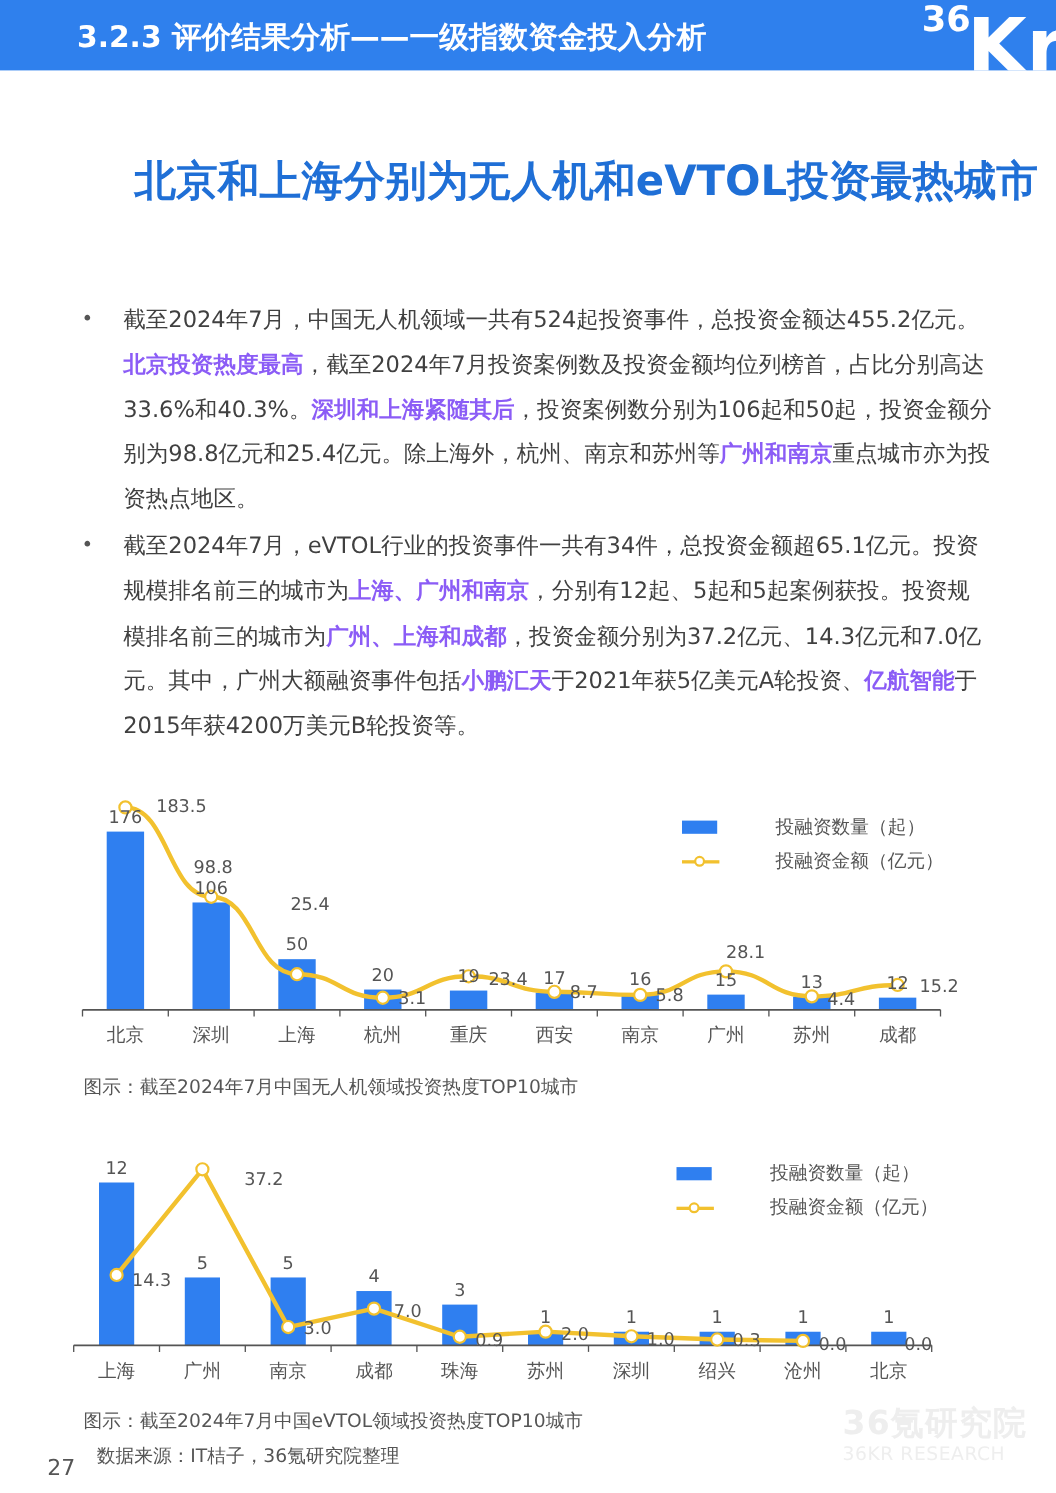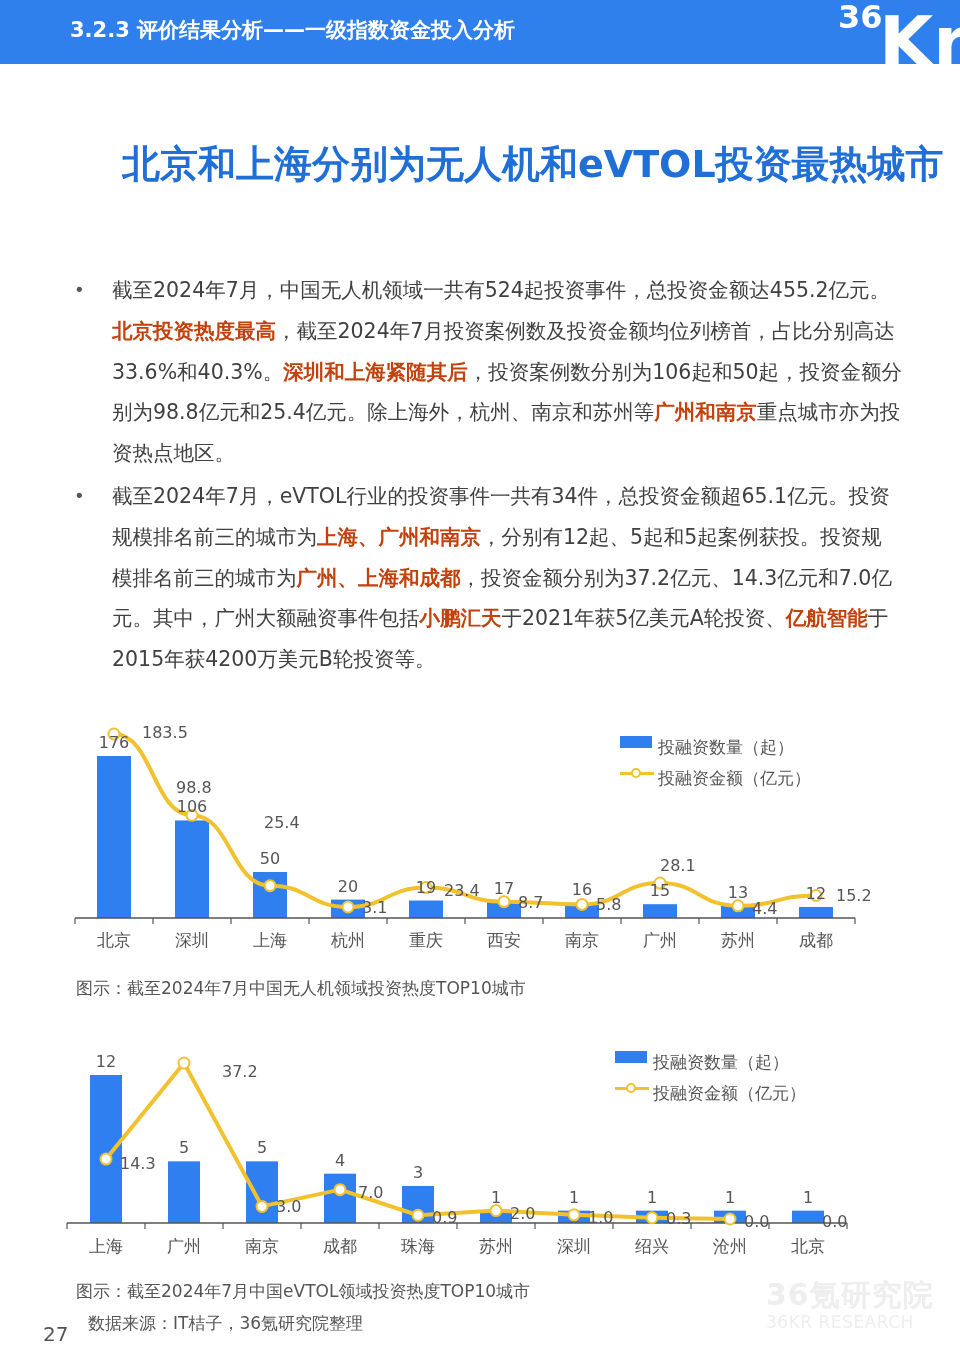--- a/index.html
+++ b/index.html
@@ -5,43 +5,43 @@
   * { margin: 0; padding: 0; box-sizing: border-box; }
   html, body { width: 960px; height: 1357px; background: #ffffff; overflow: hidden; }
   body { position: relative; font-family: "DejaVu Sans", "Liberation Sans", sans-serif; color: #404040; }
 
   .header-bar {
     position: absolute; left: 0; top: 0; width: 960px; height: 64px;
     background: #2f80ed;
   }
   .header-title {
     position: absolute; left: 70px; top: 16px;
-    color: #ffffff; font-size: 21px; font-weight: bold; letter-spacing: 0px;
+    color: #ffffff; font-size: 27px; font-weight: bold; letter-spacing: 0px;
     white-space: nowrap;
   }
   .logo { position: absolute; left: 835px; top: -6px; width: 125px; height: 70px; }
 
   .page-title {
     position: absolute; left: 76px; top: 140px; width: 830px;
     color: #1f6fd6; font-size: 38px; font-weight: bold; line-height: 48px; margin-left: 46px;
   }
 
   .bullets { position: absolute; left: 72px; top: 270px; width: 830px; }
   .bullet { position: relative; padding-left: 40px; font-size: 20.5px; line-height: 40.8px; color: #404040; }
   .bullet + .bullet { margin-top: 2px; }
   .bullet-dot { position: absolute; left: 2px; top: 0; font-size: 18px; color: #555; }
-  .bullet b { font-weight: bold; color: #c2410c; }
+  .bullet b { font-weight: bold; color: #8b5cf6; }
 
   .chart { position: absolute; left: 47px; width: 860px; }
   .chart svg { display: block; }
   .chart-1 { top: 712px; height: 255px; }
   .chart-2 { top: 1035px; height: 235px; }
 
   .legend { position: absolute; font-size: 17px; color: #555; }
-  .legend-row { display: flex; align-items: flex-start; height: 31px; white-space: nowrap; }
+  .legend-row { display: flex; align-items: center; height: 31px; white-space: nowrap; gap: 47px; }
   .legend-swatch-bar { width: 32px; height: 12px; background: #2f7ff0; margin-right: 6px; }
   .legend-swatch-line { position: relative; width: 34px; height: 12px; margin-right: 4px; }
   .legend-swatch-line::before { content: ""; position: absolute; left: 0; right: 0; top: 5px; height: 3px; background: #f2c12e; }
   .legend-swatch-line::after { content: ""; position: absolute; left: 11px; top: 1px; width: 10px; height: 10px; border-radius: 50%; background: #fff; border: 2px solid #f2c12e; box-sizing: border-box; }
 
   .caption { position: absolute; left: 76px; font-size: 17px; color: #555; white-space: nowrap; }
   .caption-1 { top: 977px; }
   .caption-2 { top: 1280px; }
   .source { position: absolute; left: 88px; top: 1312px; font-size: 17px; color: #555; white-space: nowrap; }
   .page-number { position: absolute; left: 43px; top: 1322px; font-size: 20px; color: #555; }

